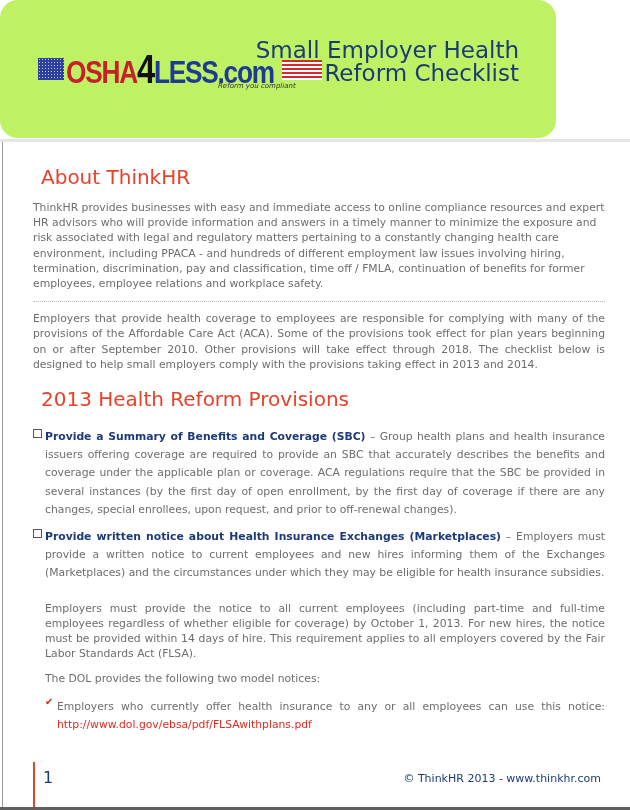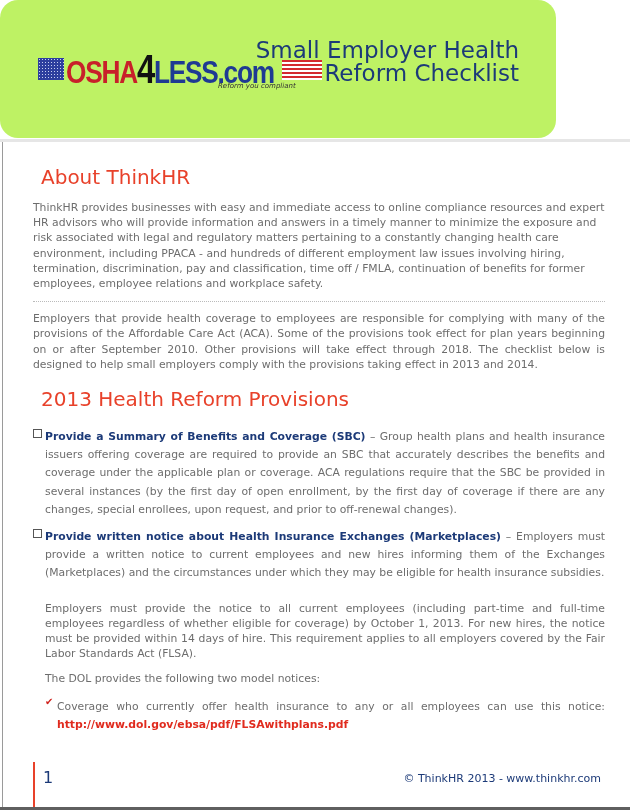--- a/index.html
+++ b/index.html
@@ -72,21 +72,21 @@
   .item + .item { margin-top:9px; }
   .box {
     position:absolute; left:0; top:3px; width:7px; height:7px; border:1px solid #555;
   }
   .item-title { color:#1c3a78; font-weight:bold; }
   .indent { padding-left:12px; }
   .para2 { margin-top:20px; }
   .para3 { margin-top:10px; }
   .check { position:relative; padding-left:12px; margin-top:9px; text-align:justify; }
   .checkmark { position:absolute; left:0; top:0; color:#d0231e; font-size:10px; }
-  .link { color:#e02b1e; font-weight:bold; }
+  .link { color:#e02b1e; font-weight:normal; }
   .footer-bar { position:absolute; left:33px; top:762px; width:2px; height:48px; background:#e8412a; }
   .page-num {
     position:absolute; left:43px; top:768px; color:#1c3a78; font-size:16px;
     font-family:"DejaVu Sans", sans-serif;
   }
   .footer-text {
     position:absolute; right:29px; top:772px; color:#1c3a78; font-size:11px;
     font-family:"DejaVu Sans", sans-serif;
   }
 </style>
@@ -125,21 +125,21 @@
       <span class="box"></span>
       <span class="item-text"><span class="item-title">Provide written notice about Health Insurance Exchanges (Marketplaces)</span><span> – Employers must provide a written notice to current employees and new hires informing them of the Exchanges (Marketplaces) and the circumstances under which they may be eligible for health insurance subsidies.</span></span>
     </div>
   </div>
 
   <p class="indent justify para2">Employers must provide the notice to all current employees (including part-time and full-time employees regardless of whether eligible for coverage) by October 1, 2013.  For new hires, the notice must be provided within 14 days of hire.  This requirement applies to all employers covered by the Fair Labor Standards Act (FLSA).</p>
   <p class="indent para3">The DOL provides the following two model notices:</p>
   <div class="indent">
     <div class="check">
       <span class="checkmark">✔</span>
-      <span class="check-text"><span>Coverage who currently offer health insurance to any or all employees can use this notice: </span><span class="link">http://www.dol.gov/ebsa/pdf/FLSAwithplans.pdf</span></span>
+      <span class="check-text"><span>Employers who currently offer health insurance to any or all employees can use this notice: </span><span class="link">http://www.dol.gov/ebsa/pdf/FLSAwithplans.pdf</span></span>
     </div>
   </div>
 </div>
 
 <div class="footer-bar"></div>
 <div class="page-num">1</div>
 <div class="footer-text">© ThinkHR 2013  -  www.thinkhr.com</div>
 <div class="bottom-rule"></div>
 
 </body></html>

